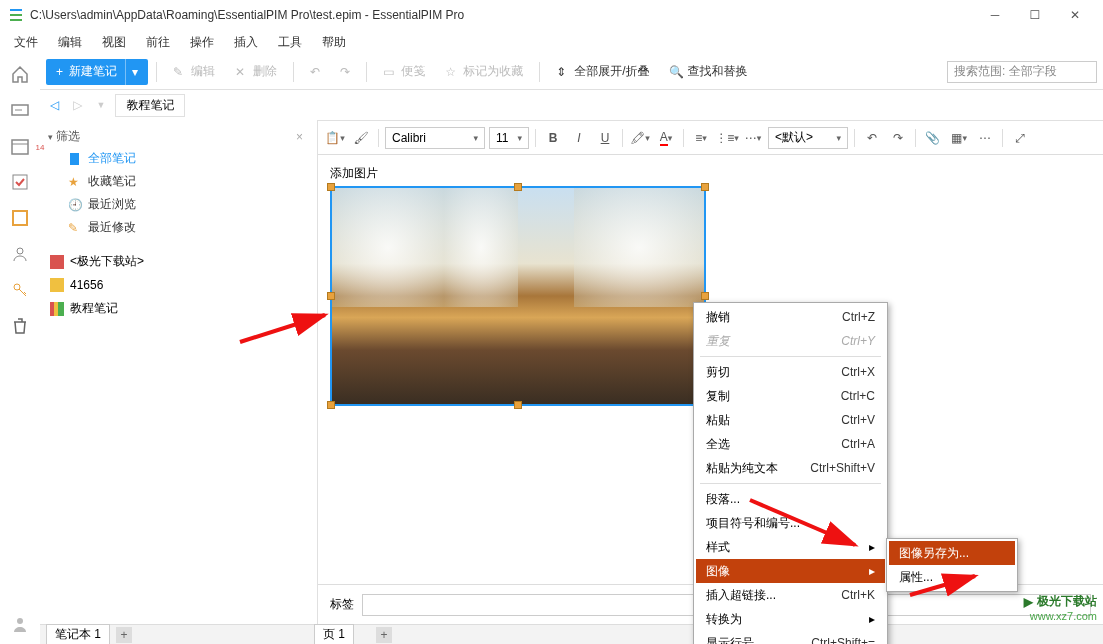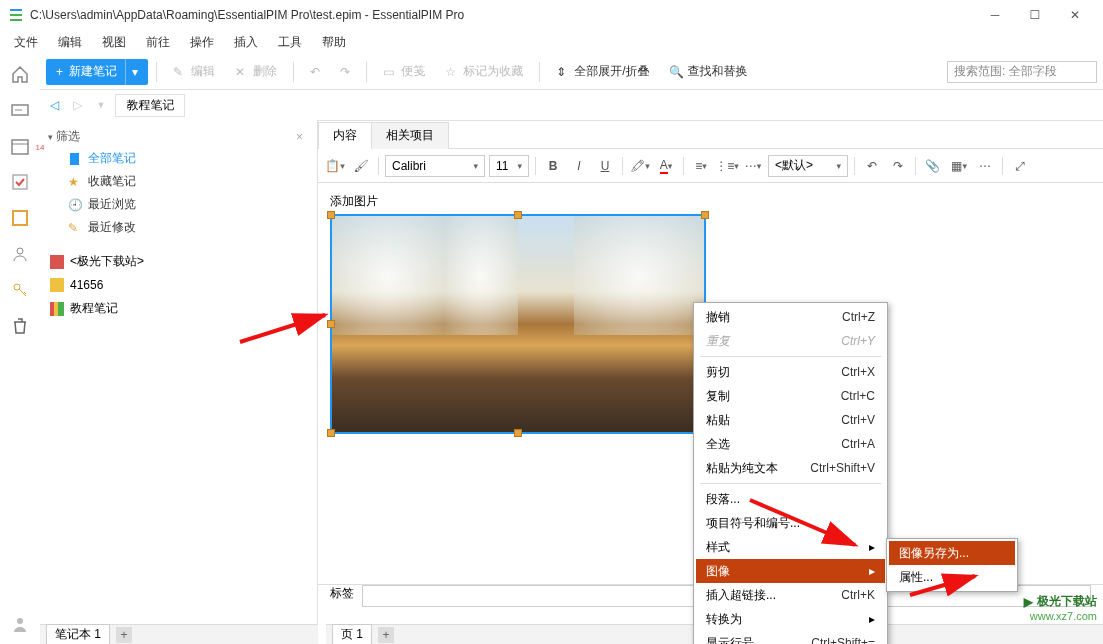--- a/index.html
+++ b/index.html
@@ -65,27 +65,27 @@
 .selimg { position: relative; width: 376px; height: 220px; border: 2px solid #2196f3; }
 .selimg .imgbox { width: 100%; height: 100%; background: linear-gradient(to bottom, #c9dff0 0%, #e8e3d0 35%, #a8763a 50%, #d9a657 60%, #6b4a2f 75%, #3a2e22 100%); position:relative; overflow:hidden; }
 .selimg .tree-silhouette { position:absolute; top:0; height:55%; width:30%; background: radial-gradient(ellipse at center, rgba(255,255,255,0.8), rgba(200,200,180,0.3)); }
 .selimg .ts1{ left:0; } .selimg .ts2{ left:30%; width:20%; } .selimg .ts3{ right:0; width:35%; }
 .handle { position: absolute; width: 8px; height: 8px; background: #e8a23d; border: 1px solid #b37a1f; }
 .h-tl{top:-5px;left:-5px}.h-tm{top:-5px;left:50%;margin-left:-4px}.h-tr{top:-5px;right:-5px}
 .h-ml{top:50%;left:-5px;margin-top:-4px}.h-mr{top:50%;right:-5px;margin-top:-4px}
 .h-bl{bottom:-5px;left:-5px}.h-bm{bottom:-5px;left:50%;margin-left:-4px}.h-br{bottom:-5px;right:-5px}
 
 
-.tagsbar { position: absolute; left: 318px; right: 0; bottom: 20px; height: 40px; display: flex; padding: 0 12px; gap: 8px; border-top: 1px solid #ddd; background:#fff; }
+.tagsbar { position: absolute; left: 318px; right: 0; bottom: 20px; height: 40px; display: flex; align-items: center; padding: 0 12px; gap: 8px; border-top: 1px solid #ddd; background:#fff; }
 .tagsbar input { flex: 1; border: 1px solid #ccc; height: 22px; padding: 0 6px; }
 
 
 .bottomtabs { position: absolute; left: 40px; bottom: 0; height: 20px; background: #f3f3f3; border-top: 1px solid #ddd; display: flex; align-items: center; }
 .bottomtabs.left { right: auto; width: 278px; padding: 0 6px; gap: 6px; }
-.bottomtabs.right { left: 326px; right: 0; padding: 0 6px; gap: 6px; text-align: center; }
+.bottomtabs.right { left: 308px; right: 0; padding: 0 6px; gap: 22px; text-align: center; }
 .btab { background: #fff; padding: 1px 8px; border: 1px solid #ccc; }
 .btab-add { width: 16px; height: 16px; background: #ddd; display:flex; align-items:center; justify-content:center; color:#666; }
 
 
 .ctxmenu { position: absolute; background: #fff; border: 1px solid #aaa; box-shadow: 2px 2px 6px rgba(0,0,0,0.3); padding: 2px; z-index: 100; }
 .ctxmenu .ci { display: flex; align-items: center; height: 24px; padding: 0 10px; white-space: nowrap; }
 .ctxmenu .ci .lbl { flex: 1; padding-right: 30px; }
 .ctxmenu .ci .sc { color: #333; }
 .ctxmenu .ci.disabled { color: #aaa; font-style: italic; }
 .ctxmenu .ci.disabled .sc { color: #aaa; }
@@ -263,24 +263,20 @@
             <rect width="4" height="14" fill="#d9534f"></rect>
             <rect x="4" width="4" height="14" fill="#f0c040"></rect>
             <rect x="8" width="6" height="14" fill="#4caf50"></rect>
           </svg></span>
       <span>教程笔记</span>
     </div>
   </div>
 </div>
 
 <div class="editor">
-  <div class="etabs">
-    <div class="etab">内容</div>
-    <div class="etab inactive">相关项目</div>
-  </div>
   <div class="format-bar">
     <span class="fb-btn">📋<span class="chev">▾</span></span>
     <span class="fb-btn">🖌</span>
     <span class="fb-sep"></span>
     <div class="fb-sel" style="width:100px">
         <span>Calibri</span>
         <span class="chev" style="margin-left:auto">▾</span>
       </div>
     <div class="fb-sel" style="width:40px">
         <span>11</span>

